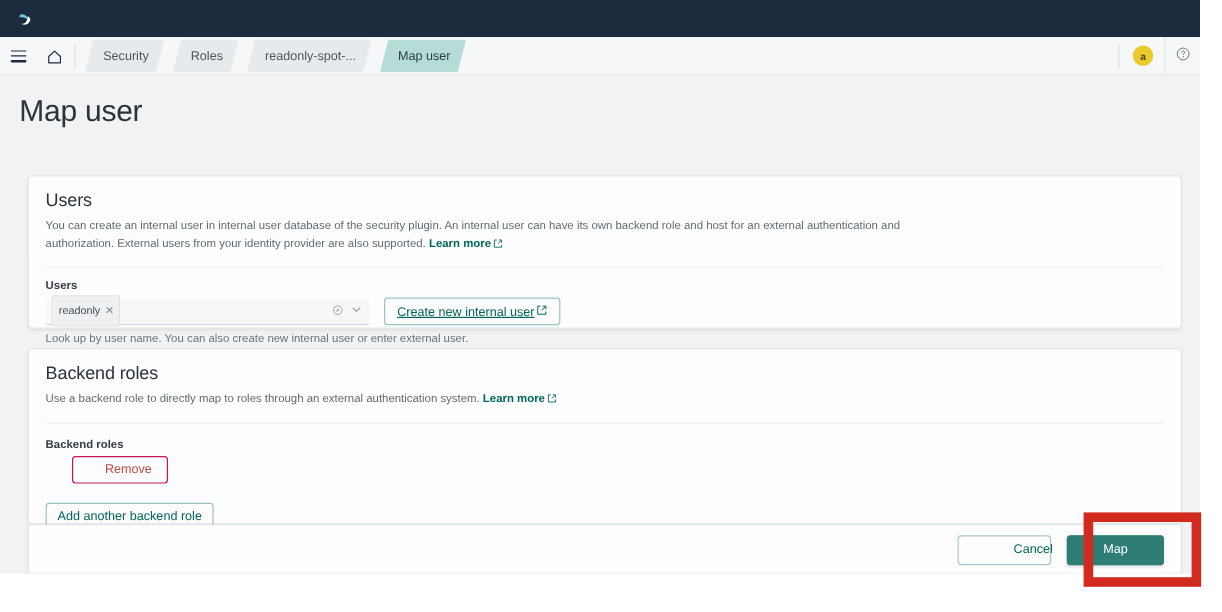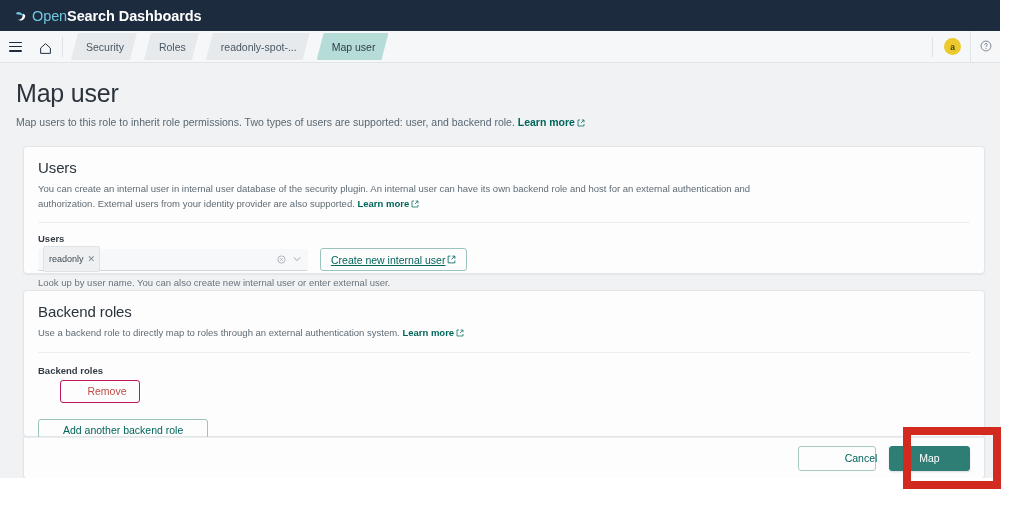--- a/index.html
+++ b/index.html
@@ -211,21 +211,21 @@
     font-family: "Liberation Sans", sans-serif;
   }
   .btn-remove {
     height: 23px; width: 80px;
     border: 1px solid #be185d;
     color: #bd4a42;
     margin-left: 22px;
     padding-left: 14px;
   }
   .btn-add {
-    height: 23px; padding: 0 24px;
+    height: 23px; padding: 0 9px;
     border: 1px solid #9cc4bf;
     color: #00655b;
     margin-top: 16px;
   }
 
   
   .action-bar {
     position: absolute; left: 23px; top: 374px;
     width: 962px; height: 42px;
     background: #fdfdfd;
@@ -266,21 +266,20 @@
 
 <div id="app">
 
   <div class="top-header">
     <span class="logo-mark">
       <svg viewBox="0 0 24 24" width="15" height="15">
         <path d="M19.5 12.5c0 4.2-3.4 7.6-7.6 7.6-1.6 0-3-.5-4.2-1.3 1.1.3 2.3.2 3.5-.3 3.2-1.3 4.8-4.6 4.3-8.4-.1-.7.6-1.2 1.2-.8 1.6 1.1 2.8 2.2 2.8 3.2z" fill="#ffffff"></path>
         <path d="M5.2 8.9c0-1.5 1.2-2.7 2.7-2.7 3.9 0 7 2.1 8.1 5.2.2.7-.6 1.2-1.2.8-2.6-1.8-5.2-1.9-7.3-1.9-1.3 0-2.3-.5-2.3-1.4z" fill="#6fc7e1"></path>
       </svg>
     </span>
-    <span class="logo-text"><span class="logo-open">Open</span><span class="logo-rest">Search Dashboards</span></span>
   </div>
 
   <div class="nav-bar">
     <div class="nav-icon-btn">
       <span class="hamburger">
           <i></i>
           <i></i>
           <i></i>
         </span>
     </div>
@@ -322,28 +321,20 @@
           </svg>
         </span>
       </div>
     </div>
   </div>
 
   <div class="page-body">
 
     <div class="page-head">
       <div class="page-title">Map user</div>
-      <div class="page-sub">
-        <span>Map users to this role to inherit role permissions. Two types of users are supported: user, and backend role.</span>
-        <a class="lnk" href="#">Learn more</a><span class="ext-ico"><svg viewBox="0 0 12 12" width="8" height="8">
-              <path d="M4.5 1.5H1.5v9h9v-3" fill="none" stroke="#00655b" stroke-width="1.1"></path>
-              <path d="M7 1.5h3.5V5" fill="none" stroke="#00655b" stroke-width="1.1"></path>
-              <path d="M10.2 1.8 6 6" fill="none" stroke="#00655b" stroke-width="1.1"></path>
-            </svg></span>
-      </div>
     </div>
 
     <div class="panel" id="panel-users">
       <div class="panel-pad">
         <div class="panel-title">Users</div>
         <div class="panel-desc">
           <span>You can create an internal user in internal user database of the security plugin. An internal user can have its own backend role and host for an external authentication and authorization. External users from your identity provider are also supported.</span>
           <a class="lnk" href="#">Learn more</a><span class="ext-ico"><svg viewBox="0 0 12 12" width="8" height="8">
                 <path d="M4.5 1.5H1.5v9h9v-3" fill="none" stroke="#00655b" stroke-width="1.1"></path>
                 <path d="M7 1.5h3.5V5" fill="none" stroke="#00655b" stroke-width="1.1"></path>

